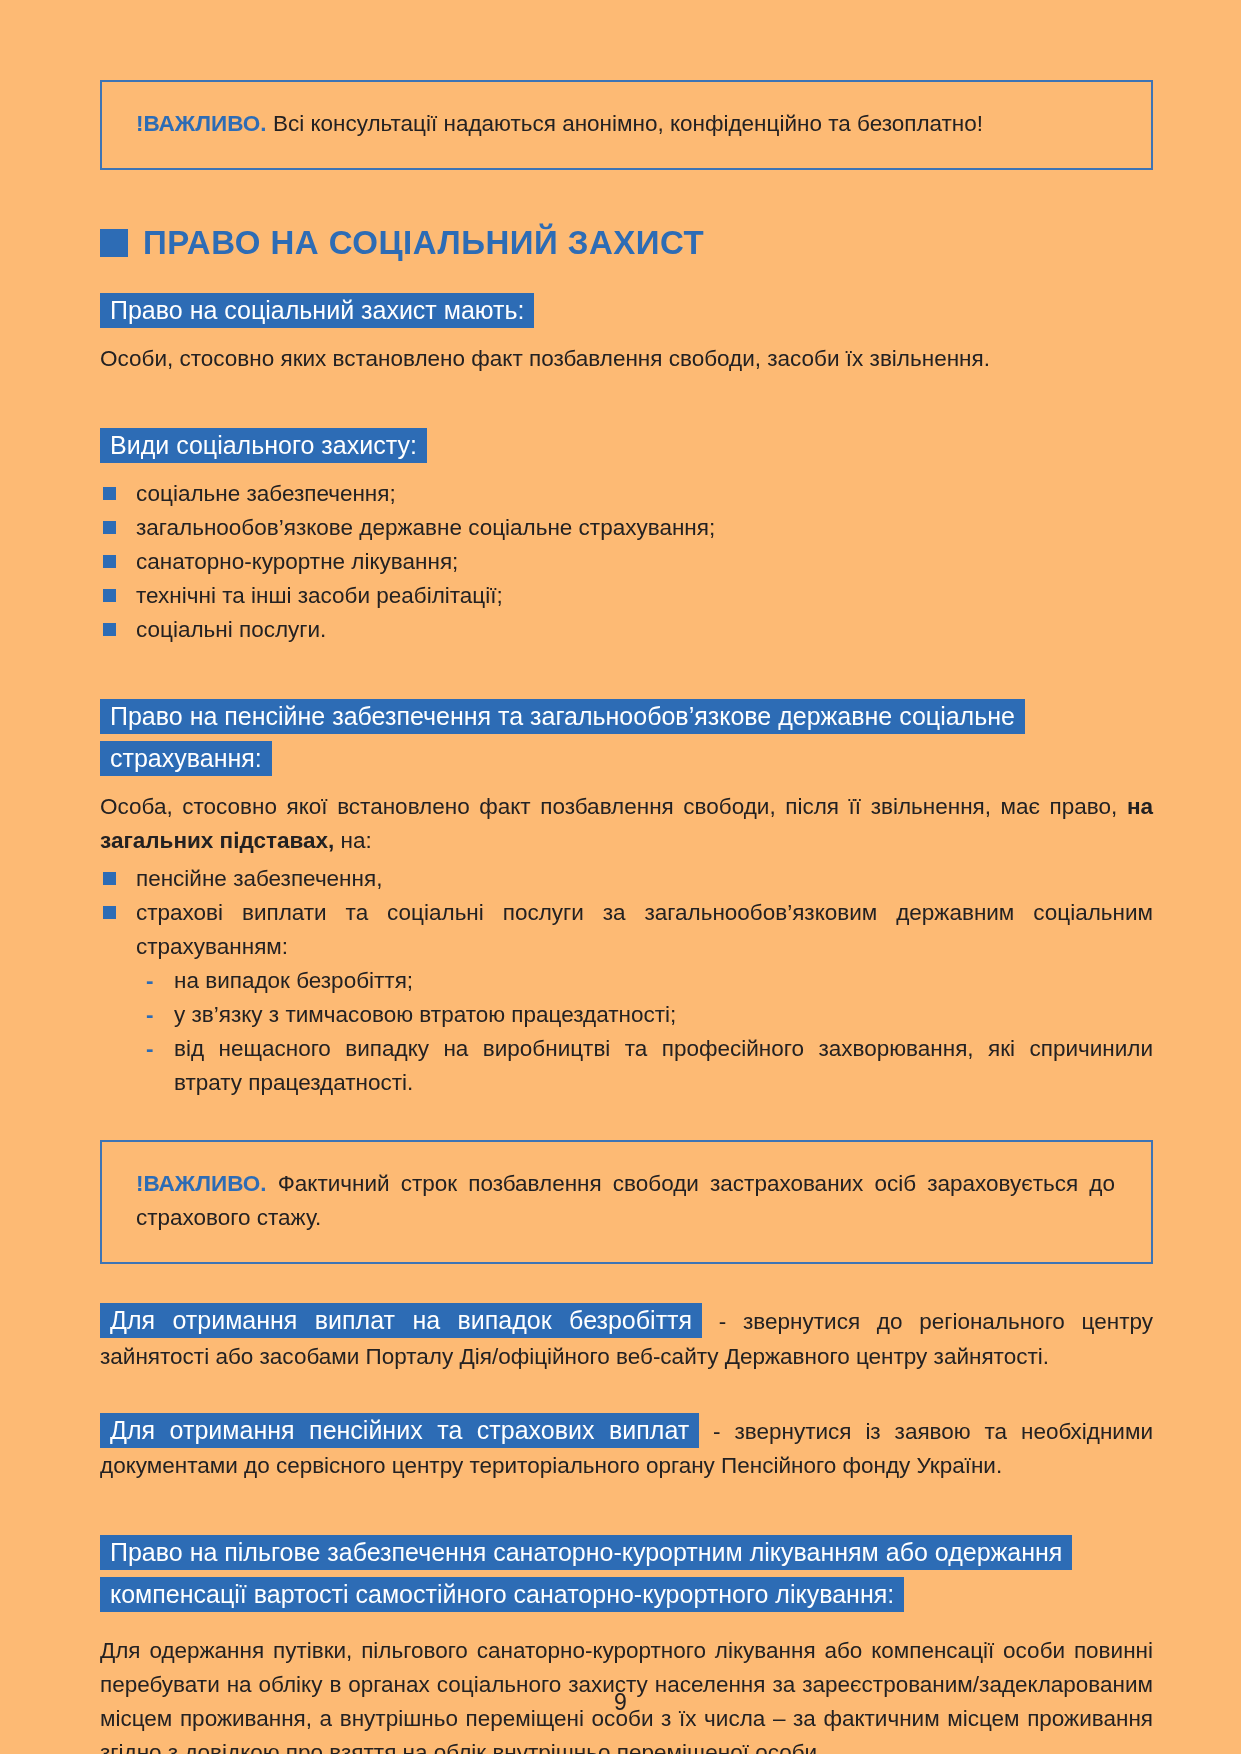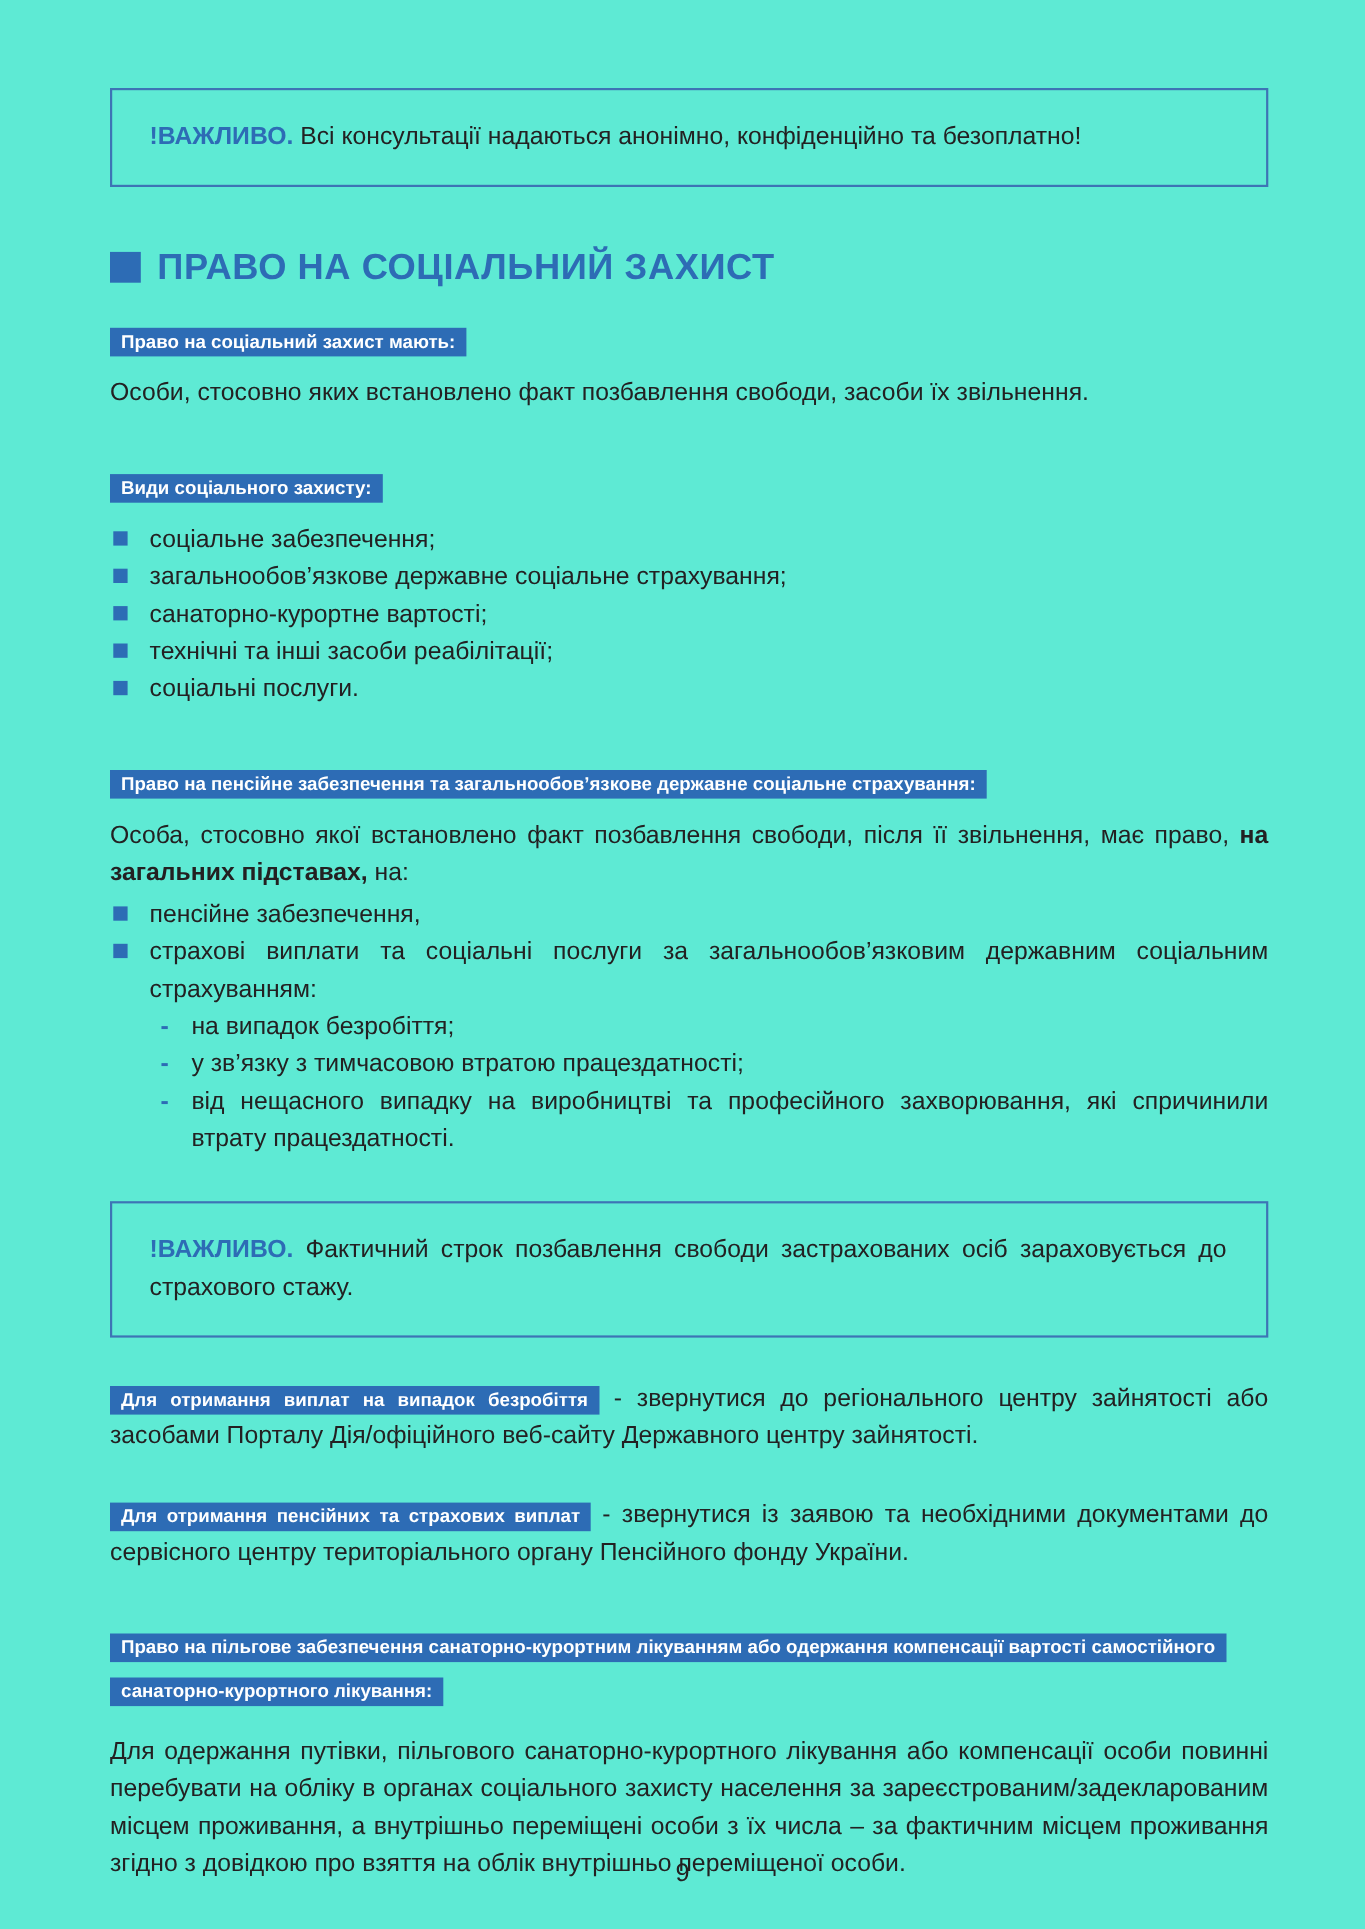--- a/index.html
+++ b/index.html
@@ -11,21 +11,21 @@
   html,body{background:#ffffff;}
   body{
     font-family:"Liberation Sans","DejaVu Sans",sans-serif;
     color:var(--body-text);
   }
   .page{
     position:relative;
     width:1241px;
     height:1754px;
     margin:0 auto;
-    background:#5eead4;
+    background:#fdba74;
     padding:80px 88px 0 100px;
     overflow:hidden;
   }
   .imp-box{
     border:2px solid var(--box-border);
     padding:25px 36px 27px 34px;
     font-size:22.5px;
     line-height:34px;
   }
   .imp-label{
@@ -44,22 +44,22 @@
   }
   .sec-title .sq{
     display:inline-block;
     width:28px;height:28px;
     background:var(--accent-blue);
     flex:0 0 auto;
   }
   .hl{
     background:var(--accent-blue);
     color:#ffffff;
-    font-weight:bold;
-    font-size:17px;
+    font-weight:normal;
+    font-size:25px;
     line-height:1.5;
     padding:3px 10px 4px 10px;
     -webkit-box-decoration-break:clone;
     box-decoration-break:clone;
   }
   .hl-line{margin-top:51px;margin-bottom:8px;line-height:40px;}
   .hl-line.first{margin-top:30px;}
   .body-p{
     font-size:22.5px;
     line-height:34px;
@@ -125,21 +125,21 @@
     <li>
         <span class="marker"></span>
         <span class="li-body">соціальне забезпечення;</span>
       </li>
     <li>
         <span class="marker"></span>
         <span class="li-body">загальнообов’язкове державне соціальне страхування;</span>
       </li>
     <li>
         <span class="marker"></span>
-        <span class="li-body">санаторно-курортне вартості;</span>
+        <span class="li-body">санаторно-курортне лікування;</span>
       </li>
     <li>
         <span class="marker"></span>
         <span class="li-body">технічні та інші засоби реабілітації;</span>
       </li>
     <li>
         <span class="marker"></span>
         <span class="li-body">соціальні послуги.</span>
       </li>
   </ul>

